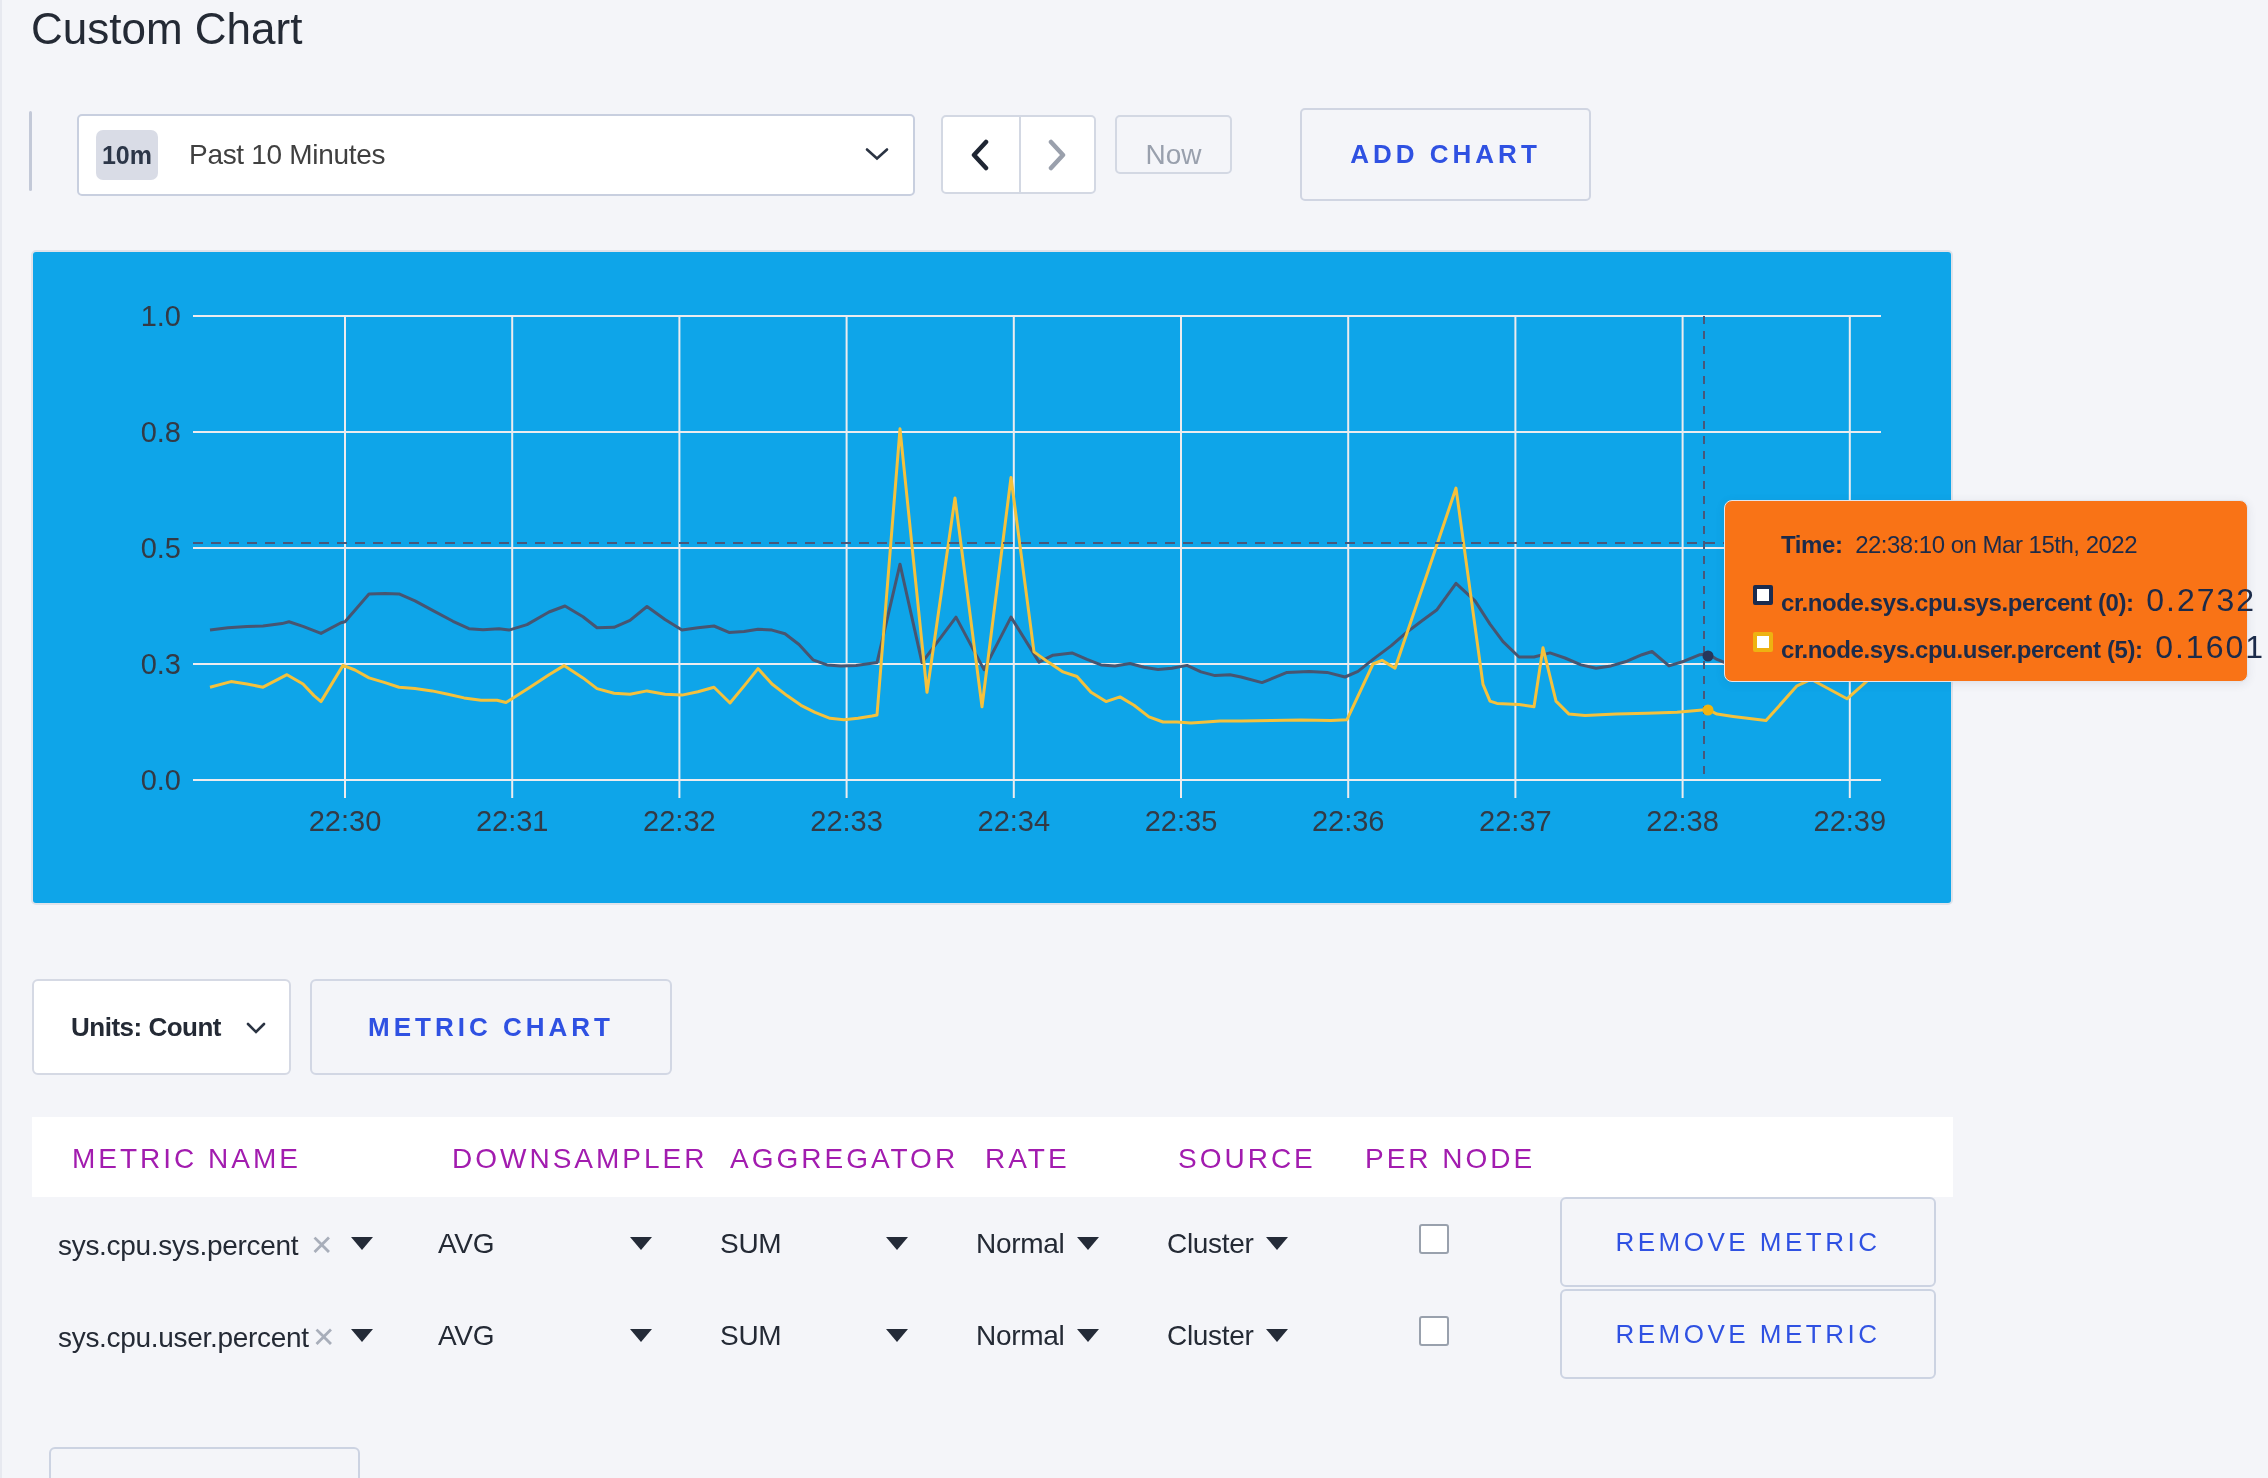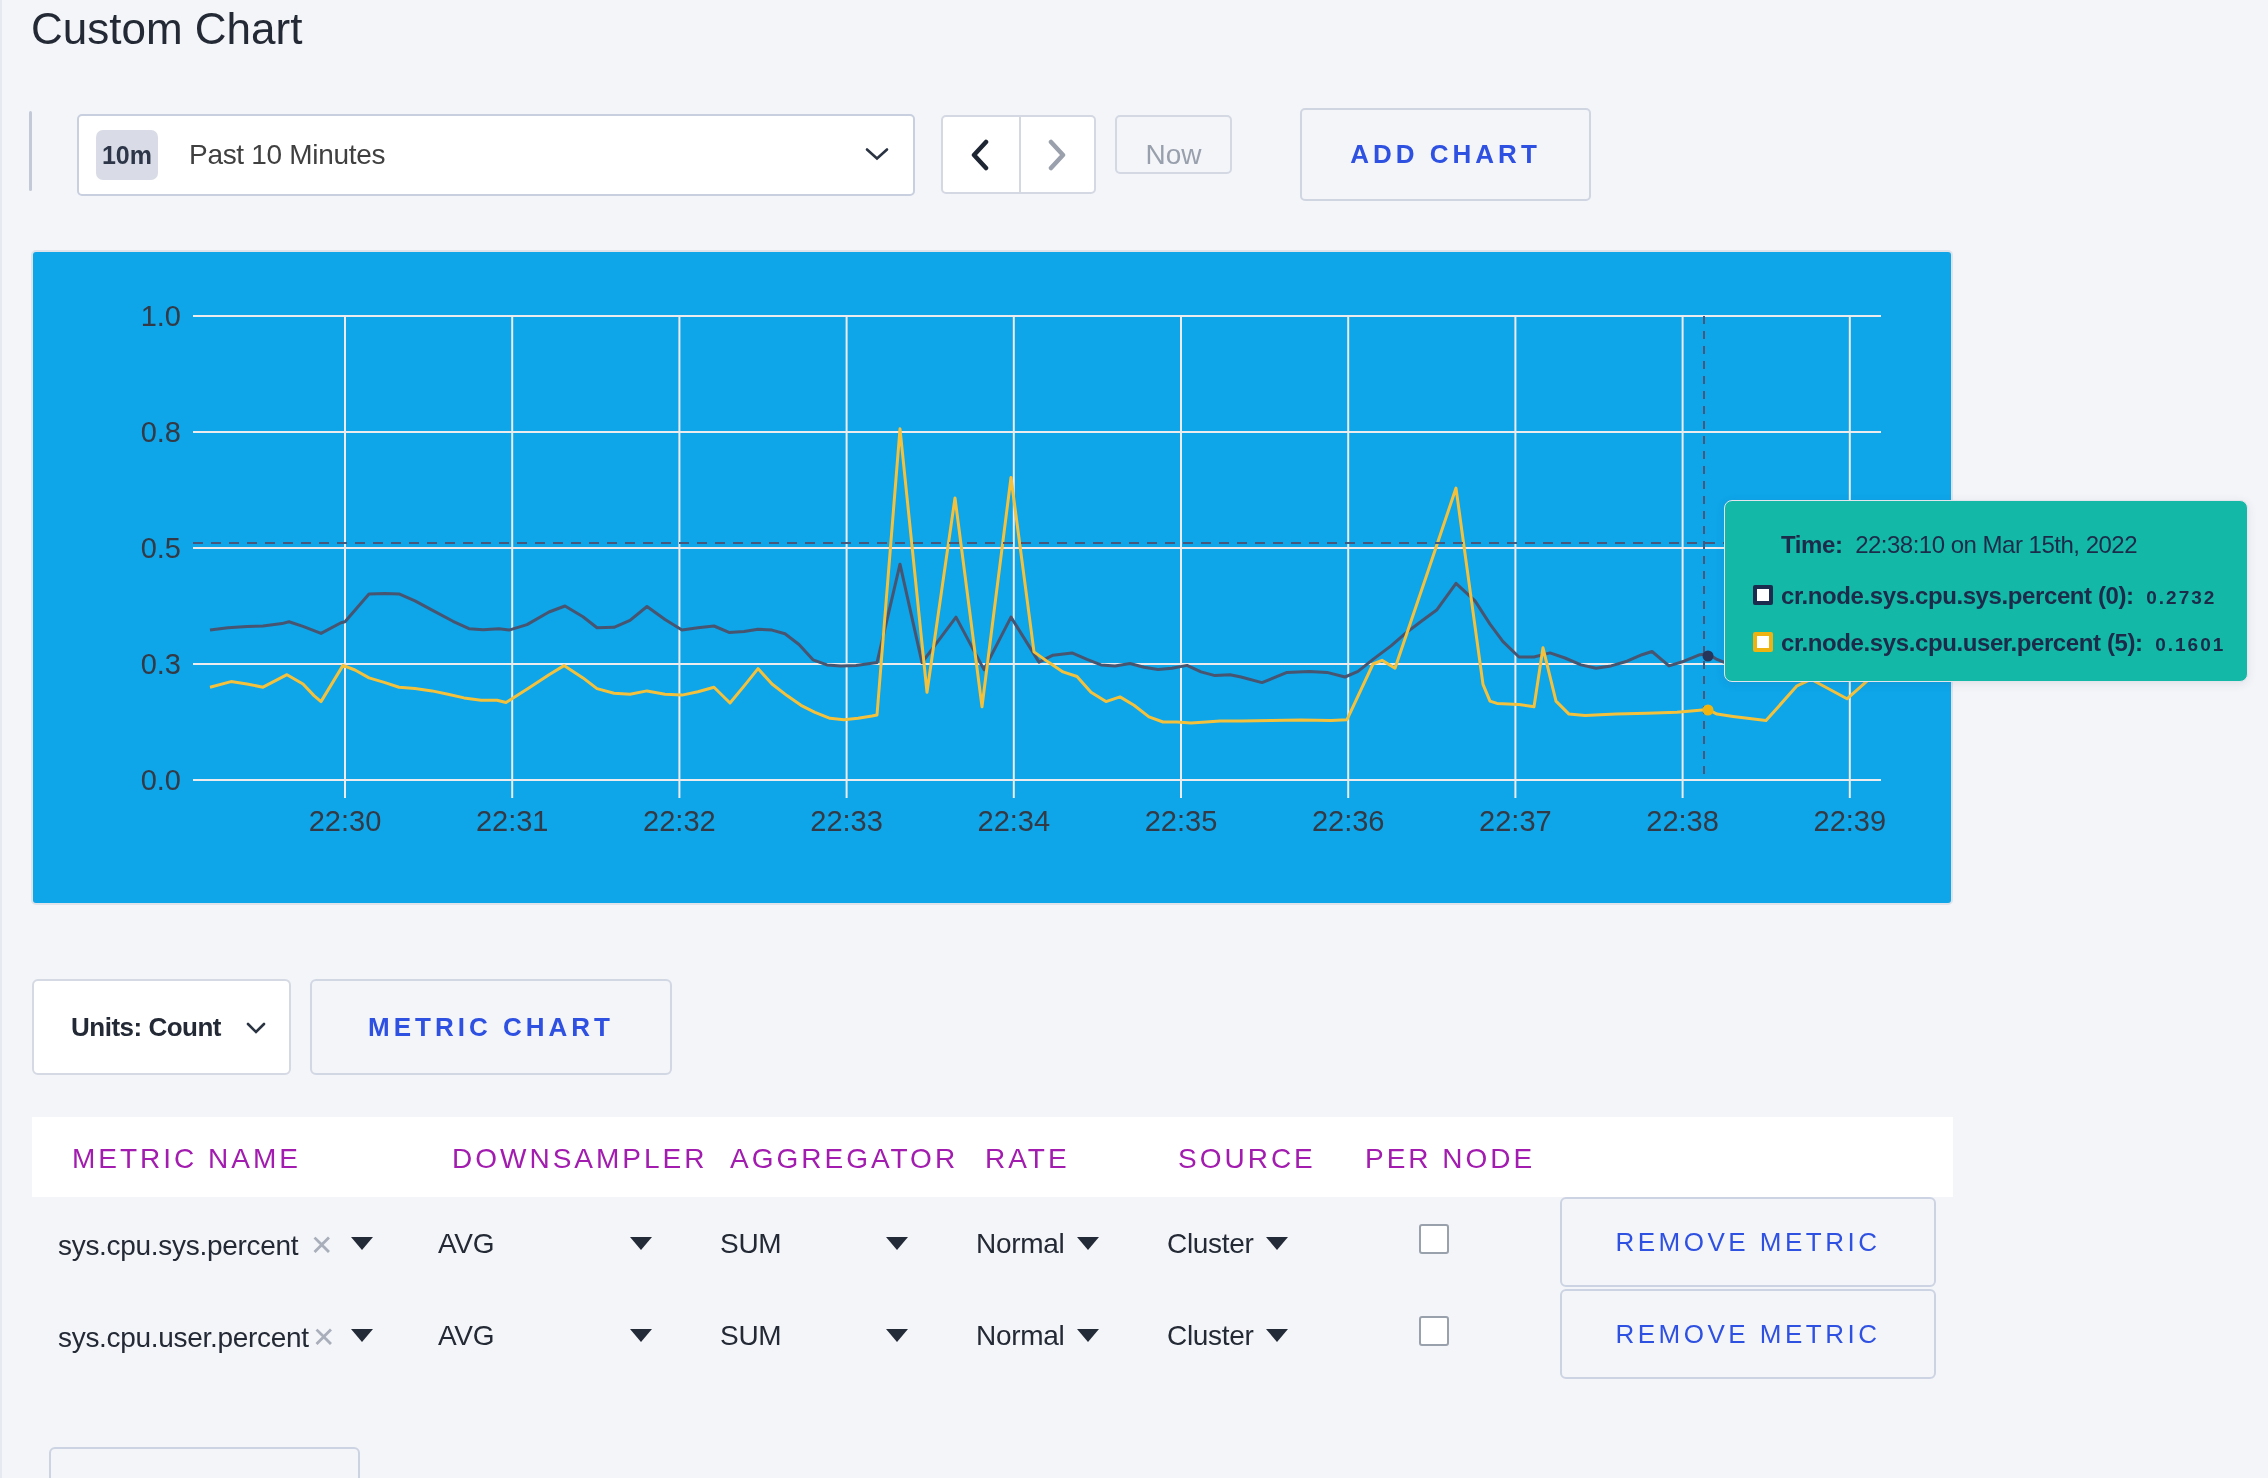--- a/index.html
+++ b/index.html
@@ -8,25 +8,25 @@
 .sep { left:29px; top:111px; width:3px; height:80px; background:#c3c9d8; border-radius:2px; }
 .timesel { left:77px; top:114px; width:838px; height:82px; background:#fff; border:2px solid #c8cfdf; border-radius:5px; }
 .badge { position:absolute; left:17px; top:14px; width:62px; height:50px; background:#d9dce6; border-radius:7px; color:#2c3648; font-size:25px; font-weight:bold; text-align:center; line-height:50px; }
 .tlabel { position:absolute; left:110px; top:0; line-height:78px; font-size:28px; letter-spacing:-0.3px; color:#404040; }
 .chev { position:absolute; }
 .arrows { left:941px; top:115px; width:155px; height:79px; background:#fff; border:2px solid #d3d8e3; border-radius:5px; }
 .arrows .div { position:absolute; left:76px; top:0; width:2px; height:75px; background:#d3d8e3; }
 .nowbtn { left:1115px; top:115px; width:117px; height:59px; border:2px solid #d3d8e3; border-radius:5px; color:#99a0ad; font-size:28px; font-weight:400; text-align:center; line-height:75px; }
 .addchart { left:1300px; top:108px; width:291px; height:93px; border:2px solid #d0d5e2; border-radius:5px; color:#2f51e2; font-size:26px; font-weight:600; letter-spacing:4px; text-align:center; line-height:89px; }
 .panel { left:31px; top:250px; width:1922px; height:655px; background:#0ea5e9; border:2px solid #e0e3ea; border-radius:5px; }
-.tooltip { left:1724px; top:500px; width:524px; height:182px; background:#14b8a6; border:1px solid #e3e6ed; border-radius:8px; box-shadow:0 2px 10px rgba(50,60,90,.10); z-index:5; font-size:24px; letter-spacing:-0.2px; color:#1c2b4a; }
+.tooltip { left:1724px; top:500px; width:524px; height:182px; background:#f97316; border:1px solid #e3e6ed; border-radius:8px; box-shadow:0 2px 10px rgba(50,60,90,.10); z-index:5; font-size:24px; letter-spacing:-0.2px; color:#1c2b4a; }
 .trow { position:absolute; left:56px; white-space:nowrap; letter-spacing:-0.4px; }
 .tsq { position:absolute; left:28px; width:20px; height:20px; border:4px solid #1b2c4f; background:#fff; border-radius:2px; }
 .tsq.y { border-color:#eeb211; }
-.mono { font-size:19px; letter-spacing:2px;font-weight:bold; }
+.mono { font-size:32px; letter-spacing:2px; }
 .units { left:32px; top:979px; width:259px; height:96px; background:#fff; border:2px solid #d5d9e4; border-radius:6px; }
 .units span { position:absolute; left:37px; line-height:92px; font-size:26px; letter-spacing:-0.5px; font-weight:700; color:#242a35; }
 .removechart { left:310px; top:979px; width:362px; height:96px; border:2px solid #d2d7e4; border-radius:6px; color:#2f51e2; font-size:26px; font-weight:600; letter-spacing:4px; text-align:center; line-height:92px; }
 .thead { left:32px; top:1117px; width:1921px; height:80px; background:#fff; }
 .thead span { position:absolute; top:26px; font-size:28px; letter-spacing:3px; color:#a21caf; font-weight:500; }
 .cell { position:absolute; font-size:28px; letter-spacing:-0.3px; color:#242a35; }
 .xmark { position:absolute; color:#a8aeba; font-size:28px; }
 .tri { position:absolute; width:0; height:0; border-left:11px solid transparent; border-right:11px solid transparent; border-top:13px solid #242b38; }
 .cbx { position:absolute; width:30px; height:30px; border:2px solid #99a1ad; border-radius:3px; background:#fff; }
 .btn { position:absolute; border:2px solid #ccd3e2; border-radius:6px; color:#2f51e2; font-size:26px; font-weight:500; letter-spacing:3.5px; text-align:center; }

